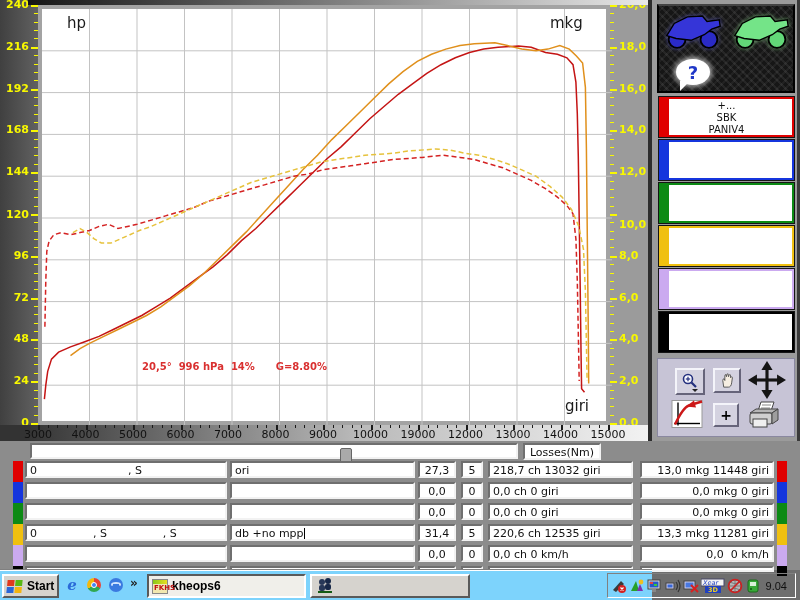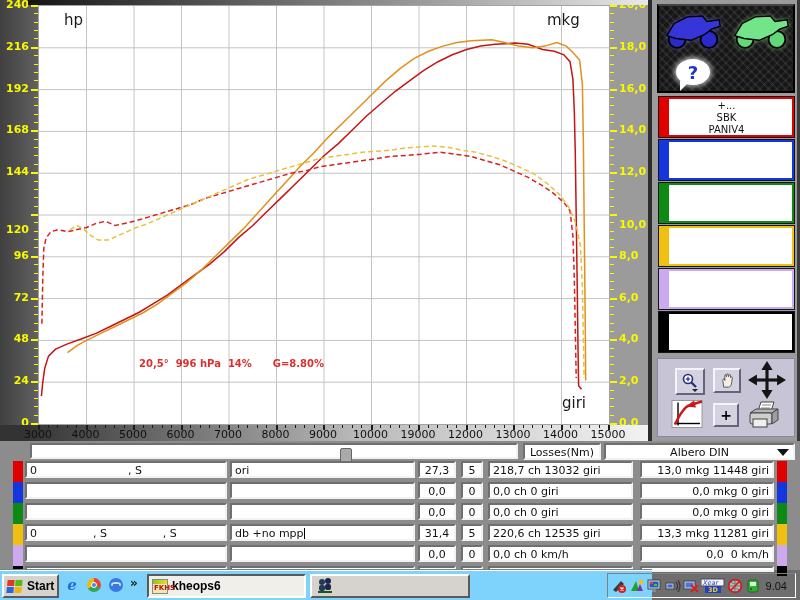--- a/index.html
+++ b/index.html
@@ -9,21 +9,21 @@
   
   .chart-panel{position:absolute;left:0;top:0;width:648px;height:441px;background:#555;}
   .top-grad{position:absolute;left:28px;top:0;width:620px;height:5px;
     background:linear-gradient(90deg,#151515,#e8e8e8);}
   .left-axis{position:absolute;left:0;top:0;width:38px;height:441px;
     background:linear-gradient(90deg,#404040,#616161);}
   .right-axis{position:absolute;left:610px;top:0;width:38px;height:441px;background:#9b9b9b;}
   .bottom-axis{position:absolute;left:0px;top:425px;width:648px;height:16px;
     background:linear-gradient(90deg,#333 4%,#b9b9b9 55%,#f2f2f2);}
   .plot{position:absolute;left:38px;top:5px;width:572px;height:420px;background:#fff;
-    border:1px solid #a3a3a3;}
+    border:4px solid #a3a3a3;}
   .plot svg{position:absolute;left:0;top:0;}
   .ax-lab{position:absolute;color:#f8f800;font:bold 11px "DejaVu Sans",sans-serif;}
   .tick{position:absolute;background:#f8f800;height:2px;}
   .btick{position:absolute;background:#1a1a1a;width:2px;top:0;}
   .blab{position:absolute;top:3px;width:44px;text-align:center;color:#111;
     font:11px "DejaVu Sans",sans-serif;}
   .plot-lab{position:absolute;color:#1a1a1a;font:15px "DejaVu Sans",sans-serif;}
   .ann{position:absolute;top:352px;font:bold 10px "DejaVu Sans",sans-serif;white-space:pre;}
   
   .sidebar{position:absolute;left:648px;top:0;width:152px;height:441px;background:#9b9b9b;
@@ -87,21 +87,21 @@
         <div class="ax-lab" style="right: 9px; top: 416px;">0</div>
         <div class="tick" style="right: 0px; width: 7px; top: 423px;"></div>
         <div class="ax-lab" style="right: 9px; top: 374.2px;">24</div>
         <div class="tick" style="right: 0px; width: 7px; top: 381.2px;"></div>
         <div class="ax-lab" style="right: 9px; top: 332.4px;">48</div>
         <div class="tick" style="right: 0px; width: 7px; top: 339.4px;"></div>
         <div class="ax-lab" style="right: 9px; top: 290.6px;">72</div>
         <div class="tick" style="right: 0px; width: 7px; top: 297.6px;"></div>
         <div class="ax-lab" style="right: 9px; top: 248.8px;">96</div>
         <div class="tick" style="right: 0px; width: 7px; top: 255.8px;"></div>
-        <div class="ax-lab" style="right: 9px; top: 223px; margin-left: 28px;">120</div>
+        <div class="ax-lab" style="right: 9px; top: 208px; margin-left: 28px;">120</div>
         <div class="tick" style="right: 0px; width: 7px; top: 214px;"></div>
         <div class="ax-lab" style="right: 9px; top: 165.2px;">144</div>
         <div class="tick" style="right: 0px; width: 7px; top: 172.2px;"></div>
         <div class="ax-lab" style="right: 9px; top: 123.4px; margin-left: 24px;">168</div>
         <div class="tick" style="right: 0px; width: 7px; top: 130.4px;"></div>
         <div class="ax-lab" style="right: 9px; top: 81.6px;">192</div>
         <div class="tick" style="right: 0px; width: 7px; top: 88.6px;"></div>
         <div class="ax-lab" style="right: 9px; top: 39.8px;">216</div>
         <div class="tick" style="right: 0px; width: 7px; top: 46.8px;"></div>
         <div class="ax-lab" style="right: 9px; top: -2px;">240</div>
@@ -408,23 +408,20 @@
           <rect x="7" y="20" width="14" height="8" fill="#efefef" stroke="#444"></rect>
         </svg>
       </div>
     </div>
   </div>
 
   <div class="bottom">
     <div class="fld readout"></div>
     <div class="handle"></div>
     <div class="fld losses">Losses(Nm)</div>
-    <div class="fld combo"><span>Albero DIN</span>
-      <span class="combo-arrow"></span>
-    </div>
     <div id="rows">
         <div class="chip" style="left: 13px; top: 20px; height: 21px; background: rgb(224, 0, 0);"></div>
         <div class="fld" style="left: 25px; top: 20px; width: 202px; height: 17px;">0                          , S</div>
         <div class="fld" style="left: 230px; top: 20px; width: 185px; height: 17px;">ori</div>
         <div class="fld" style="left: 418px; top: 20px; width: 38px; height: 17px; text-align: center;">27,3</div>
         <div class="fld" style="left: 461px; top: 20px; width: 22px; height: 17px; text-align: center;">5</div>
         <div class="fld" style="left: 488px; top: 20px; width: 145px; height: 17px;">218,7 ch 13032 giri</div>
         <div class="fld" style="left: 640px; top: 20px; width: 134px; height: 17px; text-align: right;">13,0 mkg 11448 giri</div>
         <div class="chip" style="left: 777px; top: 20px; height: 21px; background: rgb(224, 0, 0);"></div>
         <div class="chip" style="left: 13px; top: 41px; height: 21px; background: rgb(21, 53, 221);"></div>

